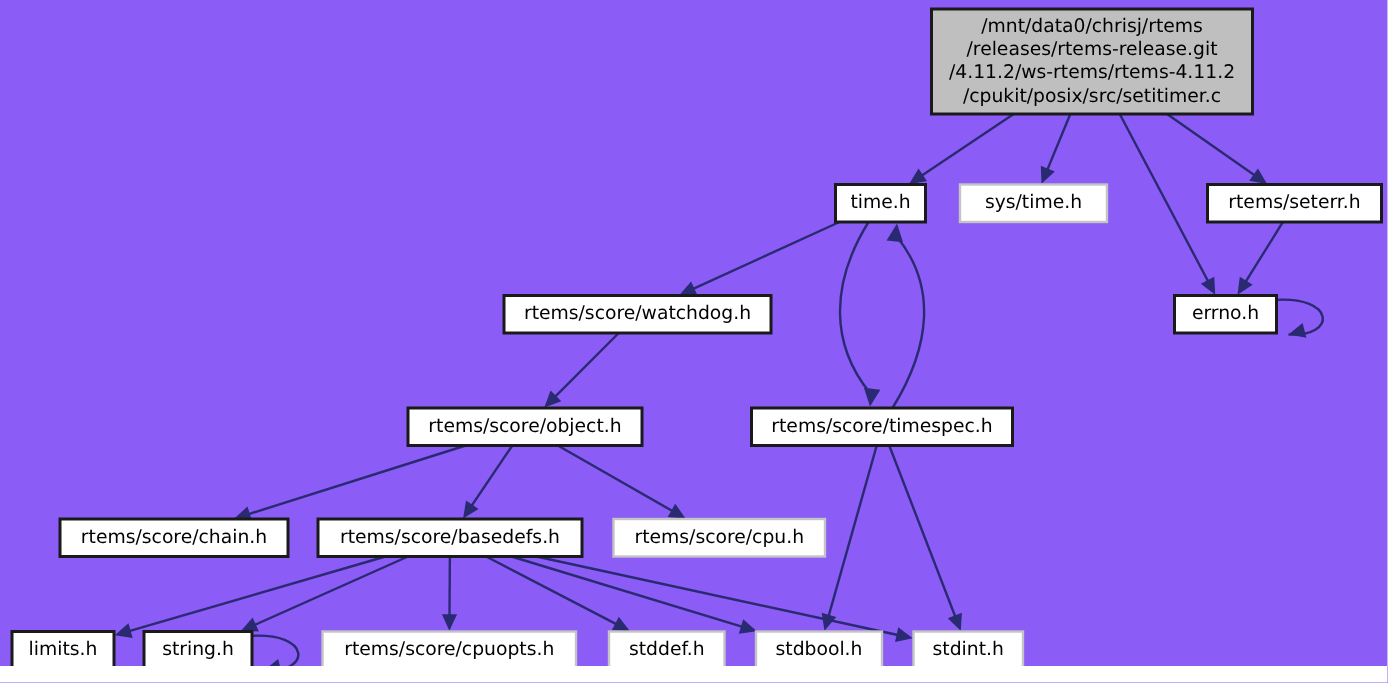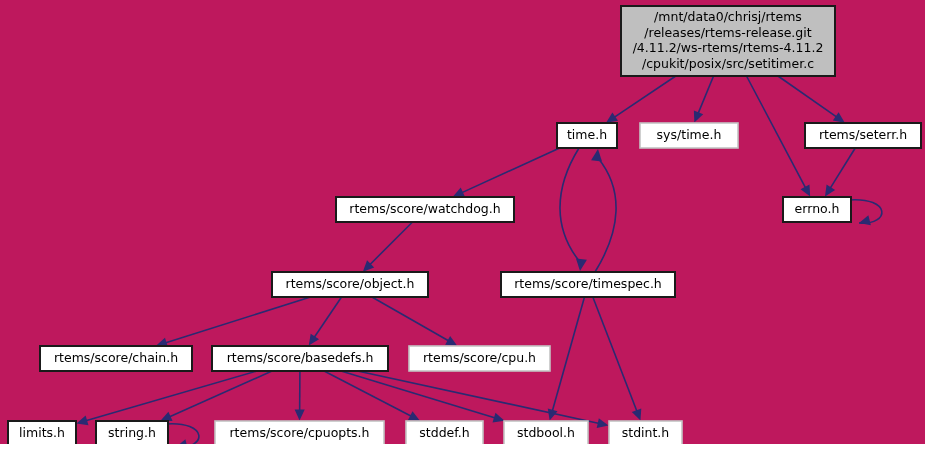--- a/index.html
+++ b/index.html
@@ -1,19 +1,19 @@
 <!DOCTYPE html>
 <html><head>
 <meta charset="utf-8">
 <style>
   html,body{margin:0;padding:0;background:#ffffff;}
   #graph-root{
     position:relative;
     width:925px;height:444px;
-    background:#be185d;
+    background:#8b5cf6;
     font-family:"DejaVu Sans","Liberation Sans",sans-serif;
     overflow:hidden;
   }
   svg.graph-canvas{position:absolute;left:0;top:0;width:925px;height:455px;}
   .node-box{fill:#ffffff;}
   .node-box.filled{fill:#bfbfbf;}
   .node-border-dark{stroke:#1a1a1a;stroke-width:2;}
   .node-border-light{stroke:#c4c4c4;stroke-width:1.6;}
   .node-label{
     font-family:"DejaVu Sans","Liberation Sans",sans-serif;

